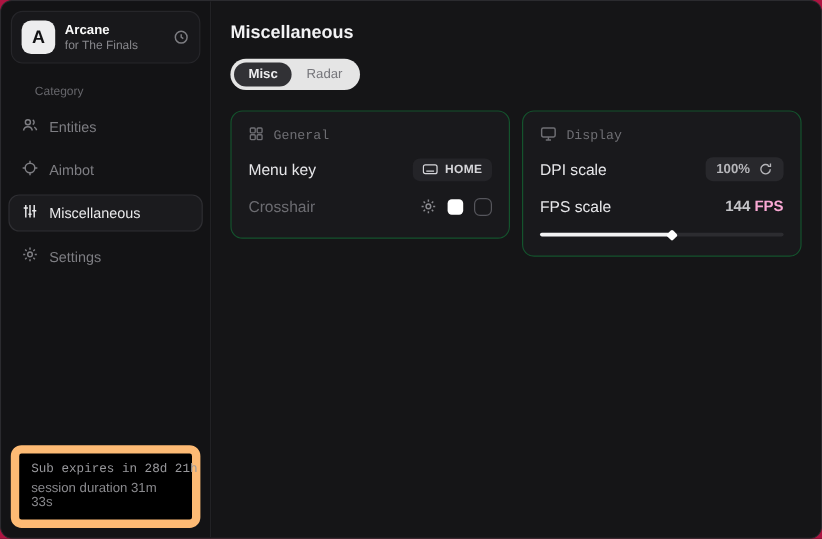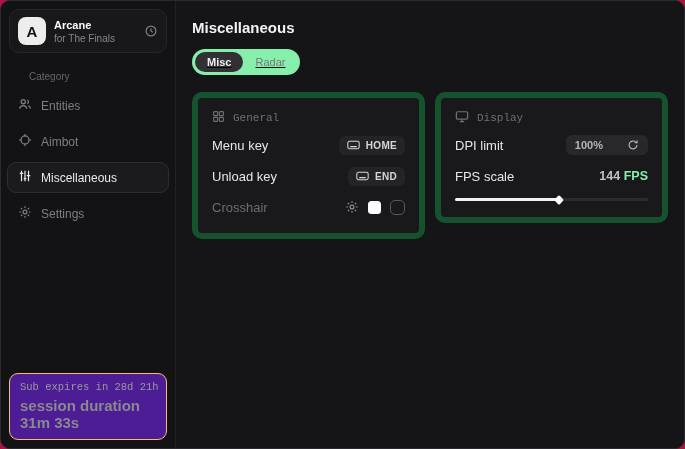--- a/index.html
+++ b/index.html
@@ -53,46 +53,46 @@
   }
   .nav-item.active {
     color: #e9e9eb;
     background: #1b1b1e;
     border-color: #2e2e32;
   }
   .nav-item svg { flex: 0 0 14px; }
   .sub-card {
     margin: auto 8px 8px;
     padding: 7px 10px 8px;
-    border: 1px solid #fdba74;
+    border: 7px solid #fdba74;
     border-radius: 9px;
-    background: #4c1d95;
+    background: #000000;
   }
   .sub-line1 {
     font-family: "Liberation Mono", monospace;
     font-size: 10.5px; color: #98989c; white-space: nowrap;
   }
-  .sub-line2 { font-size: 15px; font-weight: 700; color: #8a8a8e; margin-top: 4px; }
+  .sub-line2 { font-size: 11px; font-weight: 400; color: #8a8a8e; margin-top: 4px; }
   
   .main { flex: 1; padding: 14px 16px; background: #151517; }
   .page-title { font-size: 15px; font-weight: 700; color: #f2f2f4; margin: 4px 0 13px; }
   .tabs {
     display: inline-flex; align-items: flex-end;
-    background: #86efac; border-radius: 999px; padding: 3px; text-decoration: underline;
+    background: #e5e5e5; border-radius: 999px; padding: 3px;
   }
   .tab {
     font-size: 11px; color: #76767b;
     padding: 4px 12px; border-radius: 999px; cursor: pointer;
   }
   .tab.active { background: #313135; color: #ededef; font-weight: 700; }
   .cards { display: flex; gap: 10px; margin-top: 17px; align-items: flex-start; }
   .card {
     flex: 1;
     background: #19191c;
-    border: 6px solid #14532d;
+    border: 1px solid #14532d;
     border-radius: 10px;
     padding: 12px 14px 14px;
   }
   .card-header {
     display: flex; align-items: center; gap: 8px;
     color: #6f6f74;
     font-family: "Liberation Mono", monospace;
     font-size: 11px;
     margin-bottom: 6px;
   }
@@ -114,29 +114,29 @@
   .mini-gear { color: #8a8a8f; display: flex; cursor: pointer; }
   .color-swatch {
     width: 13px; height: 13px; border-radius: 3.5px;
     background: #ffffff; cursor: pointer;
   }
   .checkbox {
     width: 15px; height: 15px; border-radius: 5px;
     border: 1.5px solid #56565c; background: transparent; cursor: pointer;
   }
   .dpi-btn {
-    display: inline-flex; align-items: center; gap: 24px;
+    display: inline-flex; align-items: center; gap: 7px;
     background: #28282c; border: none; border-radius: 6px;
     padding: 4px 9px; cursor: pointer;
     font-family: "Liberation Sans", sans-serif;
     font-size: 11px; font-weight: 600; color: #b6b6ba;
   }
   .dpi-btn svg { display: block; }
   .fps-value { font-size: 12.5px; font-weight: 700; color: #c3c3c7; }
-  .fps-unit { color: #86efac; font-weight: 600; }
+  .fps-unit { color: #f9a8d4; font-weight: 600; }
   .slider {
     position: relative; margin-top: 10px; margin-bottom: 2px;
     height: 3px; border-radius: 2px; background: #2c2c30; cursor: pointer;
   }
   .slider-fill { height: 100%; border-radius: 2px; background: #f2f2f3; }
   .slider-thumb {
     position: absolute; top: 50%;
     width: 7px; height: 7px; background: #ffffff; border-radius: 1.5px;
     transform: translate(-50%, -50%) rotate(45deg);
   }
@@ -245,32 +245,20 @@
             <span>
               <svg width="13" height="10" viewBox="0 0 16 12" fill="none" stroke="currentColor" stroke-width="1.3">
                 <rect x="1" y="1.5" width="14" height="9" rx="2"></rect>
                   <path d="M4 8h8M4 5h.01M7 5h.01M10 5h.01M12.5 5h.01"></path>
               </svg>
             </span>
             <span>HOME</span>
           </button>
         </div>
 
-        <div class="row">
-          <span class="row-label">Unload key</span>
-          <button class="key-btn">
-            <span>
-              <svg width="13" height="10" viewBox="0 0 16 12" fill="none" stroke="currentColor" stroke-width="1.3">
-                <rect x="1" y="1.5" width="14" height="9" rx="2"></rect>
-                  <path d="M4 8h8M4 5h.01M7 5h.01M10 5h.01M12.5 5h.01"></path>
-              </svg>
-            </span>
-            <span>END</span>
-          </button>
-        </div>
 
         <div class="row">
           <span class="row-label muted">Crosshair</span>
           <span class="crosshair-controls">
             <span class="mini-gear">
               <svg width="14" height="14" viewBox="0 0 16 16" fill="none" stroke="currentColor" stroke-width="1.4">
                 <circle cx="8" cy="8" r="2.2"></circle>
                 <path d="M8 1.5v2M8 12.5v2M1.5 8h2M12.5 8h2M3.4 3.4l1.4 1.4M11.2 11.2l1.4 1.4M12.6 3.4l-1.4 1.4M4.8 11.2l-1.4 1.4"></path>
               </svg>
             </span>
@@ -285,21 +273,21 @@
           <span>
             <svg width="14" height="13" viewBox="0 0 16 15" fill="none" stroke="currentColor" stroke-width="1.4">
               <rect x="1.5" y="2" width="13" height="8.5" rx="1.5"></rect>
                 <path d="M5.5 13.5h5M8 10.5v3"></path>
             </svg>
           </span>
           <span>Display</span>
         </div>
 
         <div class="row">
-          <span class="row-label">DPI limit</span>
+          <span class="row-label">DPI scale</span>
           <button class="dpi-btn">
             <span>100%</span>
             <span>
               <svg width="12" height="12" viewBox="0 0 16 16" fill="none" stroke="currentColor" stroke-width="1.5">
                 <path d="M13.2 8A5.2 5.2 0 1 1 11.5 4.1"></path>
                   <path d="M13.4 1.8v3h-3"></path>
               </svg>
             </span>
           </button>
         </div>

